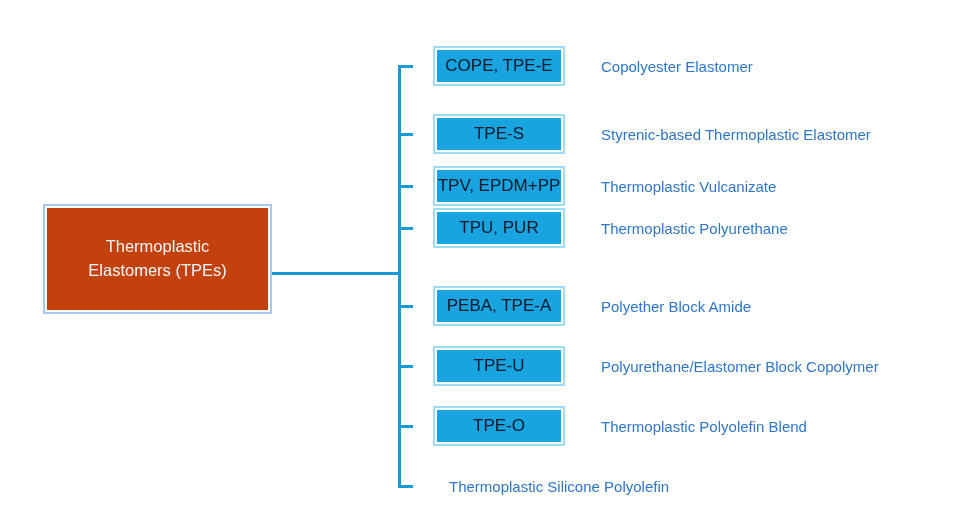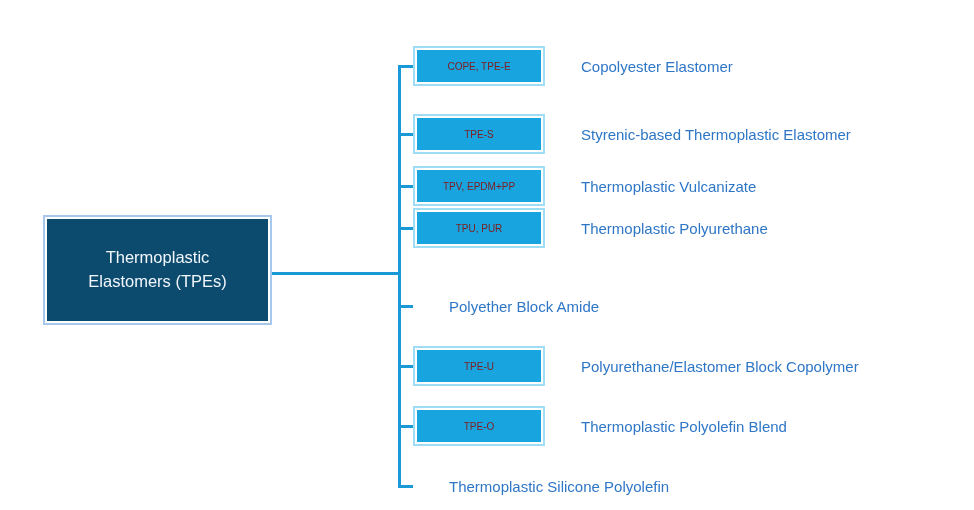--- a/index.html
+++ b/index.html
@@ -6,24 +6,24 @@
   .canvas{
     position:relative;
     width:974px;height:510px;
     background:#ffffff;
     font-family:"Liberation Sans", sans-serif;
     overflow:hidden;
   }
   
   .root-box{
     position:absolute;
-    left:43px;top:215px;
+    left:43px;top:204px;
     width:229px;height:110px;
     box-sizing:border-box;
-    background:#0c4a6e;
+    background:#c2410c;
     border:2px solid #A7C7EC;
     box-shadow:inset 0 0 0 2px #ffffff;
     display:flex;align-items:center;justify-content:center;
     text-align:center;
     color:#F2F7FD;
     font-size:16.5px;
     line-height:1.45;
   }
   
   .trunk{
@@ -52,24 +52,25 @@
     background:#199AD6;
     flex:0 0 auto;
   }
   .node-box{
     width:132px;height:40px;
     box-sizing:border-box;
     background:#18A4DE;
     border:2px solid #9FDCF5;
     box-shadow:inset 0 0 0 2px #ffffff;
     display:flex;align-items:center;justify-content:center;
-    color:#7f1d1d;
-    font-size:10px;
+    color:#0f172a;
+    font-size:17px;
     white-space:nowrap;
     flex:0 0 auto;
+    margin-left:20px;
   }
   .desc{
     margin-left:36px;
     color:#2E76C6;
     font-size:15px;
     white-space:nowrap;
   }
 </style>
 </head>
 <body>
@@ -111,20 +112,23 @@
   <div class="row" style="top:208px">
     <span class="stub"></span>
     <div class="node-box">
       <span>TPU, PUR</span>
     </div>
     <div class="desc">Thermoplastic Polyurethane</div>
   </div>
 
   <div class="row" style="top:286px">
     <span class="stub"></span>
+    <div class="node-box">
+      <span>PEBA, TPE-A</span>
+    </div>
     <div class="desc">Polyether Block Amide</div>
   </div>
 
   <div class="row" style="top:406px">
     <span class="stub"></span>
     <div class="node-box">
       <span>TPE-O</span>
     </div>
     <div class="desc">Thermoplastic Polyolefin Blend</div>
   </div>

